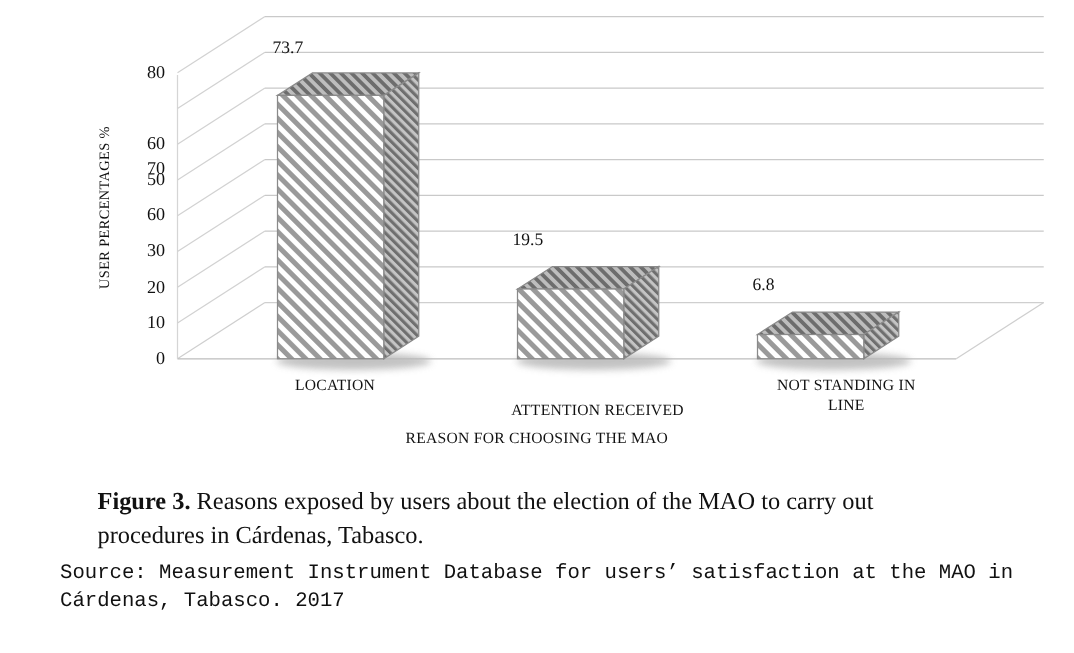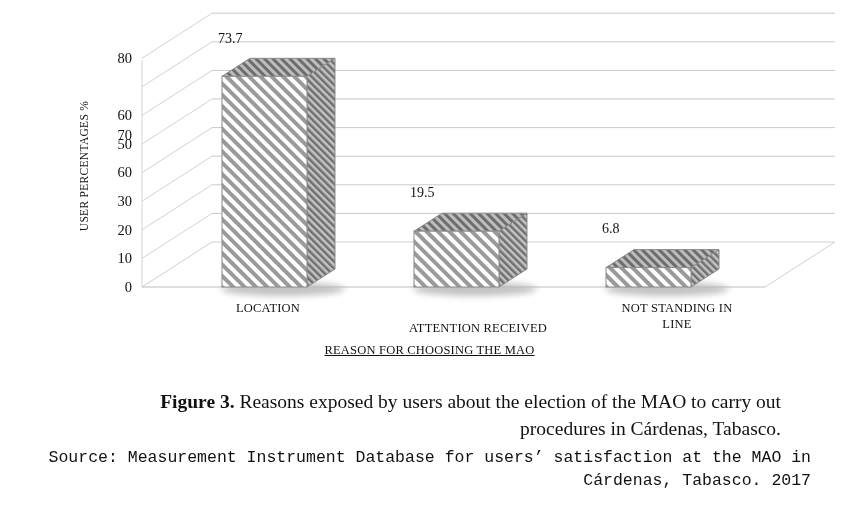--- a/index.html
+++ b/index.html
@@ -69,37 +69,36 @@
 
   #x-axis-title {
     position: absolute;
     left: 0;
     top: 343px;
     width: 859px;
     text-align: center;
     font-size: 12.5px;
     letter-spacing: 0.2px;
     color: #111;
-    text-decoration: underline;
   }
 
   .value-label {
     position: absolute;
     text-align: left;
     font-size: 14px;
     color: #111;
   }
 
   
   #caption-block {
     position: absolute;
     left: 0;
     top: 388px;
     width: 859px;
-    text-align: right;
+    text-align: left;
   }
   #caption-main {
     font-size: 19.5px;
     line-height: 27px;
     padding: 0 78px;
     color: #111;
   }
   #caption-main .fig-num {
     font-weight: bold;
   }

